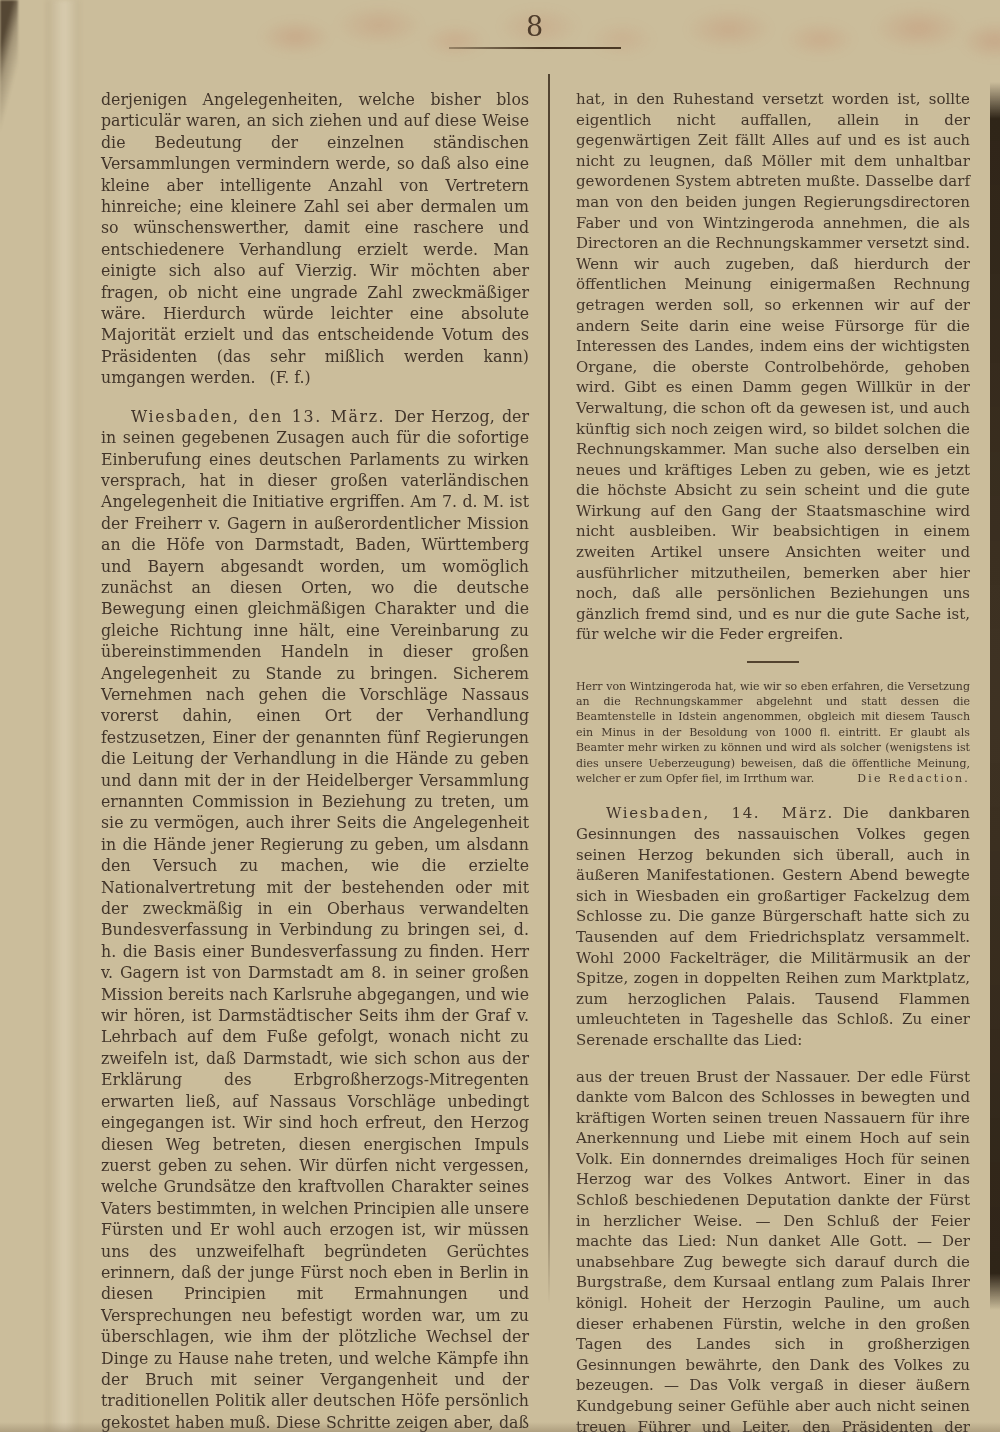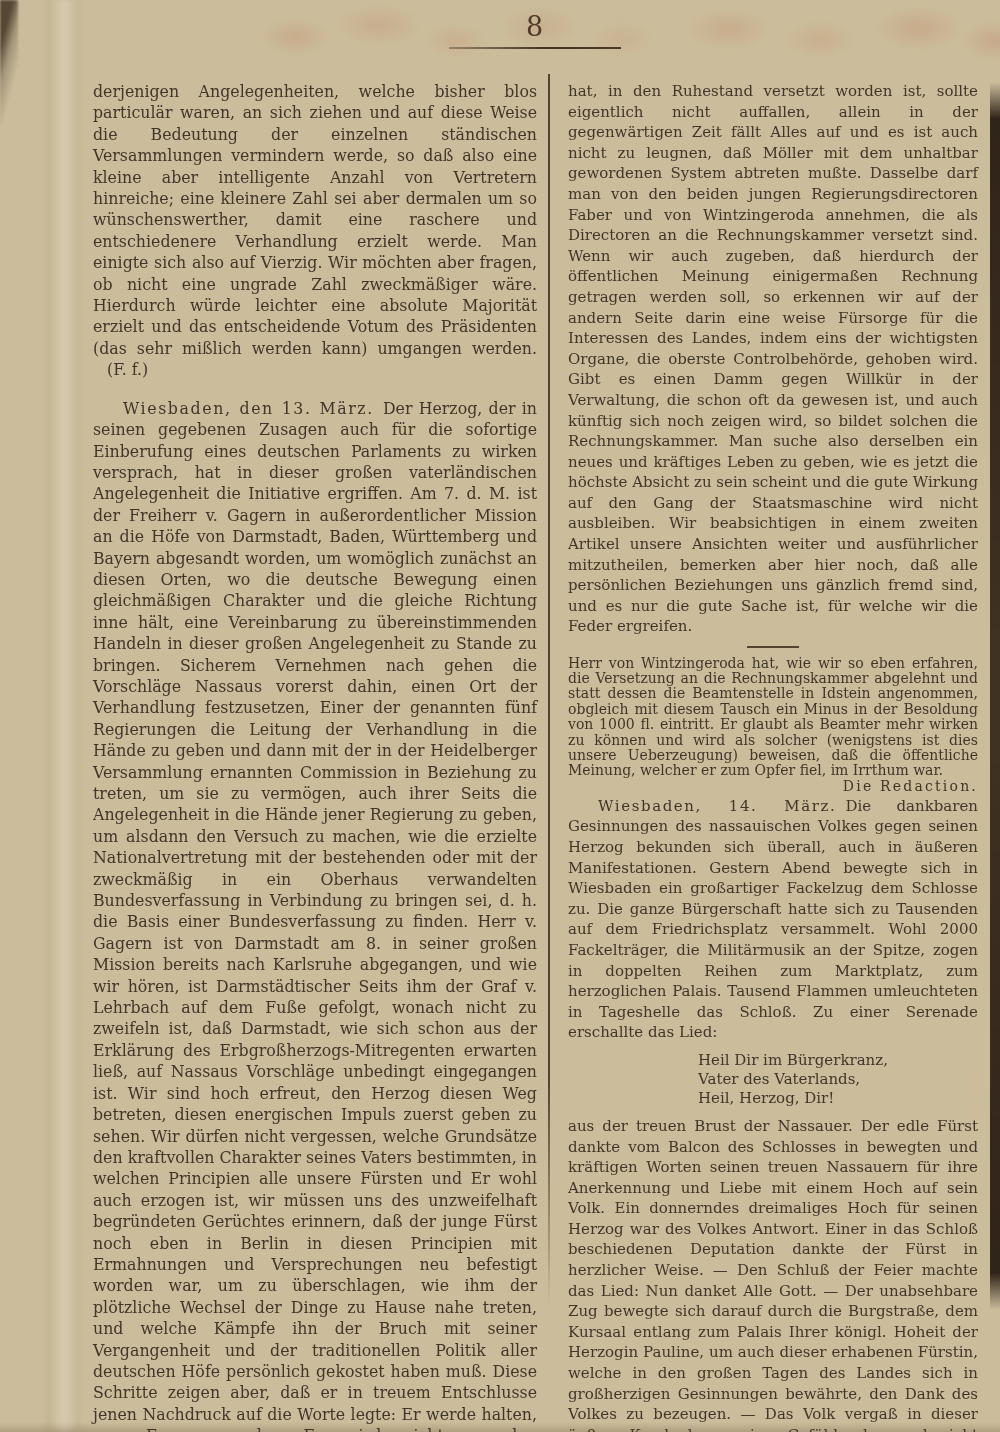--- a/index.html
+++ b/index.html
@@ -45,28 +45,28 @@
   .header-rule{width:172px;height:2px;margin:5px auto 0;
     background:linear-gradient(to right,rgba(72,54,34,.40),rgba(62,44,26,.95) 55%,rgba(62,44,26,.9));}
 
   .column-divider{position:absolute;left:548px;top:74px;width:2px;height:1230px;
     background:linear-gradient(to bottom,rgba(52,38,22,.8) 0 82%,rgba(52,38,22,.25) 95%,transparent);}
 
   
   .col{position:absolute;top:73px;text-align:justify;}
   .col-left{left:85px;width:460px;font-size:15.8px;line-height:21.4px;}
   .col-right{left:560px;width:426px;font-size:15px;line-height:20.6px;}
-  .col p{margin:8px;}
+  .col p{margin:16px;}
   .article{margin:0;}
   .article + .article{margin-top:17px;}
   .indent{text-indent:30px;}
   .dateline{font-weight:normal;letter-spacing:1.6px;margin-right:9px;}
   .sig{margin-left:14px;white-space:nowrap;}
   .note-rule{width:52px;height:1.5px;background:rgba(62,46,28,.85);margin:9px auto 8px;}
-  .note{font-size:14px;line-height:15.4px;text-align:justify;}
+  .note{font-size:11px;line-height:15.4px;text-align:justify;}
   .note .sig{float:right;letter-spacing:2.2px;}
   .poem{margin:3px 0 5px 138px;text-align:left;}
   .poem div{line-height:19px;}
 </style>
 </head>
 <body>
 
 <div class="page">
 
   <div class="bleedthrough"></div>
@@ -101,23 +101,18 @@
     </article>
 
     <div class="note-rule"></div>
 
     <article class="article note" style="margin-top:0;">
       <p><span>Herr von Wintzingeroda hat, wie wir so eben erfahren, die Versetzung an die Rechnungskammer abgelehnt und statt dessen die Beamtenstelle in Idstein angenommen, obgleich mit diesem Tausch ein Minus in der Besoldung von 1000 fl. eintritt. Er glaubt als Beamter mehr wirken zu können und wird als solcher (wenigstens ist dies unsere Ueberzeugung) beweisen, daß die öffentliche Meinung, welcher er zum Opfer fiel, im Irrthum war.</span><span class="sig">Die Redaction.</span></p>
     </article>
 
     <article class="article">
       <p class="indent"><span class="dateline">Wiesbaden, 14. März.</span><span>Die dankbaren Gesinnungen des nassauischen Volkes gegen seinen Herzog bekunden sich überall, auch in äußeren Manifestationen. Gestern Abend bewegte sich in Wiesbaden ein großartiger Fackelzug dem Schlosse zu. Die ganze Bürgerschaft hatte sich zu Tausenden auf dem Friedrichsplatz versammelt. Wohl 2000 Fackelträger, die Militärmusik an der Spitze, zogen in doppelten Reihen zum Marktplatz, zum herzoglichen Palais. Tausend Flammen umleuchteten in Tageshelle das Schloß. Zu einer Serenade erschallte das Lied:</span></p>
-      <div class="poem">
-        <div>Heil Dir im Bürgerkranz,</div>
-        <div>Vater des Vaterlands,</div>
-        <div>Heil, Herzog, Dir!</div>
-      </div>
       <p><span>aus der treuen Brust der Nassauer. Der edle Fürst dankte vom Balcon des Schlosses in bewegten und kräftigen Worten seinen treuen Nassauern für ihre Anerkennung und Liebe mit einem Hoch auf sein Volk. Ein donnerndes dreimaliges Hoch für seinen Herzog war des Volkes Antwort. Einer in das Schloß beschiedenen Deputation dankte der Fürst in herzlicher Weise. — Den Schluß der Feier machte das Lied: Nun danket Alle Gott. — Der unabsehbare Zug bewegte sich darauf durch die Burgstraße, dem Kursaal entlang zum Palais Ihrer königl. Hoheit der Herzogin Pauline, um auch dieser erhabenen Fürstin, welche in den großen Tagen des Landes sich in großherzigen Gesinnungen bewährte, den Dank des Volkes zu bezeugen. — Das Volk vergaß in dieser äußern Kundgebung seiner Gefühle aber auch nicht seinen treuen Führer und Leiter, den Präsidenten der zweiten Ständekammer, Procurator Hergenhahn, zu dessen Villa der Fackelzug weiter zog, und darauf hin zur Villa von Nassau’s Minister, des Freih. v. Dungern, der in den ernsten Tagen sich als der redlichste Diener des Fürsten und als ein Freund des nassauischen Volkes gezeigt hat. Beide Männer sprachen in würdigen Worten an die Versammelten mit einem Hoch für Nassau’s edlen biedern Herzog, und beiden erschallte als Antwort ein tausendstimmiges Hoch.</span></p>
     </article>
 
   </section>
 
 </div>
 
 </body></html>

